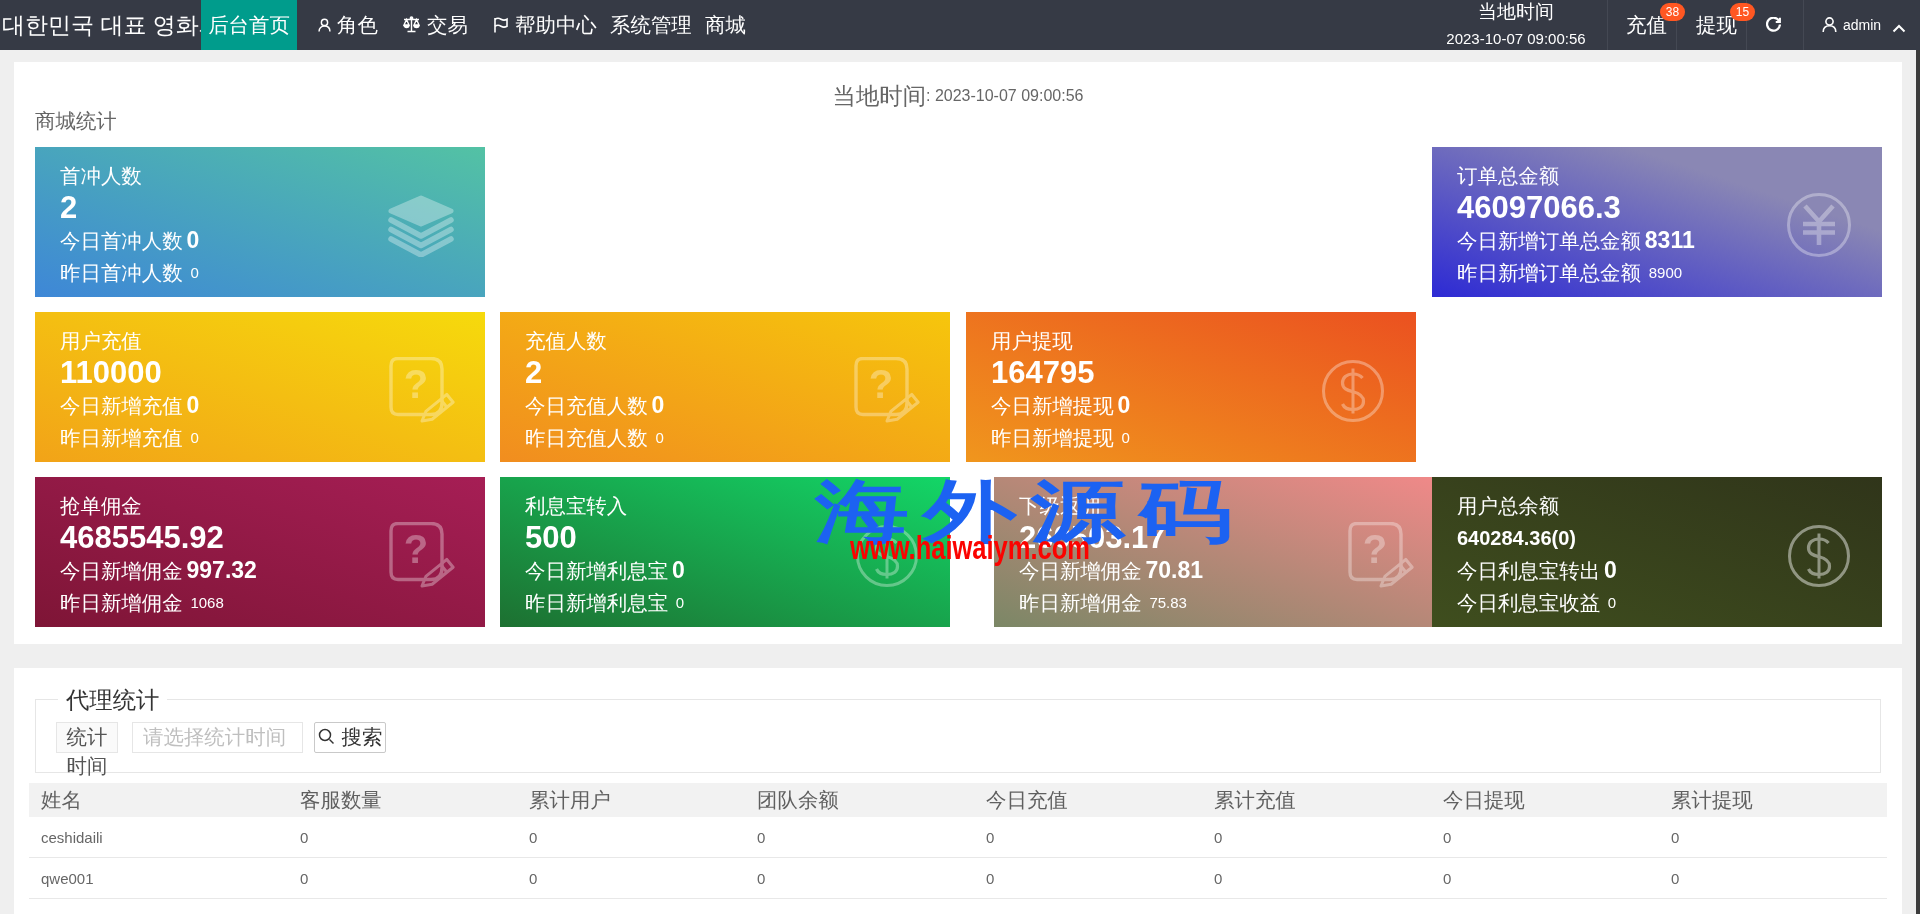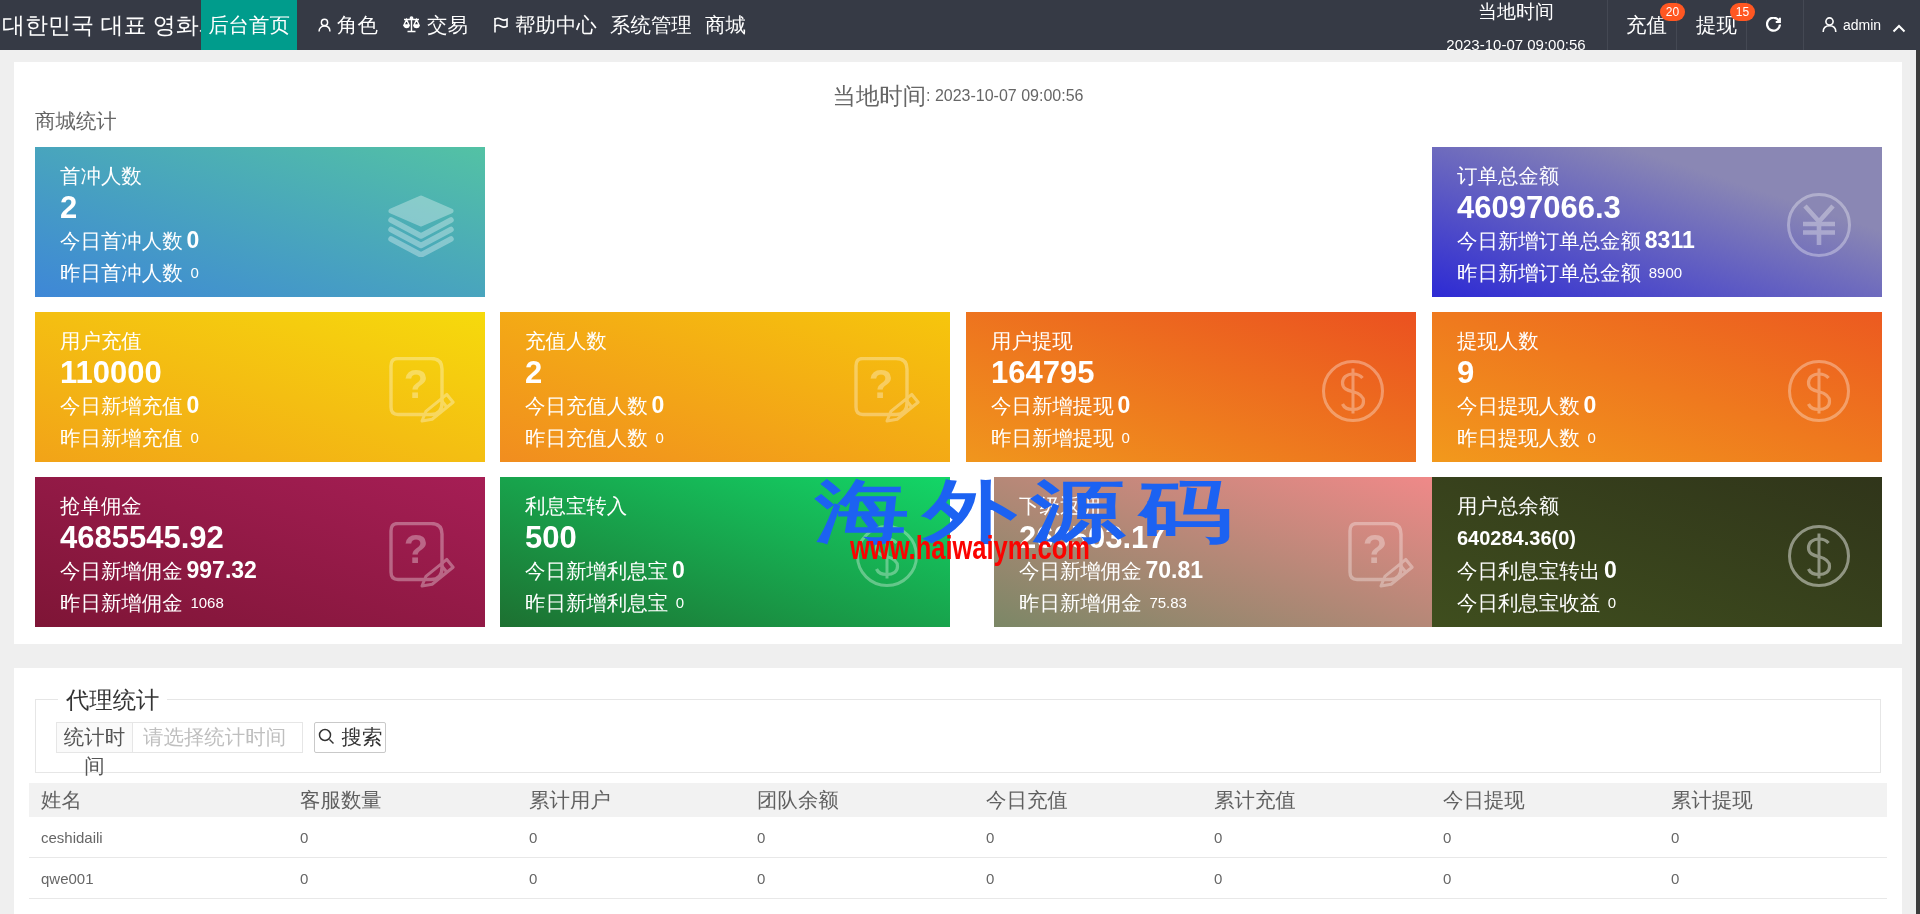--- a/index.html
+++ b/index.html
@@ -7,21 +7,21 @@
 html,body{width:1920px;height:914px;overflow:hidden;background:#efefef;font-family:"Liberation Sans",sans-serif;position:relative}
 
 .nav{position:absolute;left:0;top:0;width:1920px;height:50px;background:#363a45;color:#fff;z-index:5}
 .nav .logo{position:absolute;left:2px;top:0;height:50px;line-height:50px;font-size:23px;letter-spacing:0;color:#fff;white-space:nowrap}
 .tab{position:absolute;left:201px;top:0;width:96px;height:50px;background:#009c8c;color:#fff;font-size:14px;text-align:center;line-height:50px}
 .nitem{position:absolute;top:0;height:50px;line-height:50px;font-size:14px;color:#fff;white-space:nowrap}
 .nitem svg{vertical-align:-3px;margin-right:6px}
 .nsep{position:absolute;top:0;width:1px;height:50px;background:#444853}
 .timeblk{position:absolute;top:0;width:220px;text-align:center;color:#fff}
 .timeblk .a{font-size:13px;line-height:13px;margin-top:5px}
-.timeblk .b{font-size:15px;line-height:15px;margin-top:19px}
+.timeblk .b{font-size:15px;line-height:15px;margin-top:13px}
 .badge{position:absolute;top:3px;height:18px;min-width:25px;padding:0 4px;background:#ff5722;border-radius:9px;color:#fff;font-size:12px;line-height:18px;text-align:center;z-index:6}
 
 .panel{position:absolute;left:14px;width:1888px;background:#fff}
 #p1{top:62px;height:582px}
 #p2{top:668px;height:300px}
 .ptime{position:absolute;left:0;width:1888px;top:25px;text-align:center;font-size:16px;color:#666}
 .sctj{position:absolute;left:21px;top:51px;font-size:14px;color:#666}
 
 .card{position:absolute;width:450px;height:150px;color:#fff;overflow:hidden}
 .card p{position:absolute;left:25px;white-space:nowrap}
@@ -43,21 +43,21 @@
 #c8{background:linear-gradient(to top right,#f2991c,#ec5a20)}
 #c9{background:linear-gradient(to top right,#7e1536,#a61e55)}
 #c10{background:linear-gradient(to top right,#1d7031,#13d667)}
 #c11{background:linear-gradient(to top right,#7b8766,#f18989)}
 #c12{background:linear-gradient(to top right,#3f4e1e,#30351a)}
 #c12 .ic{opacity:.45}
 
 .fset{position:absolute;left:21px;top:31px;width:1846px;height:74px;border:1px solid #e6e6e6}
 .fset .leg{position:absolute;left:22px;top:-9px;background:#fff;padding:0 8px;font-size:16px;line-height:18px;color:#333}
 .fbox{position:absolute;top:22px;height:31px;border:1px solid #e6e6e6;font-size:14px}
-.flabel{left:20px;width:77px;background:#fafafa;color:#555;text-align:center;line-height:29px}
+.flabel{left:20px;width:62px;background:#fafafa;color:#555;text-align:center;line-height:29px}
 .finput{left:96px;width:171px;background:#fff;color:#bfbfbf;line-height:29px;padding-left:10px}
 .fbtn{left:278px;width:72px;border:1px solid #c9c9c9;border-radius:2px;color:#333;text-align:center;line-height:29px}
 
 .tbl{position:absolute;left:15px;top:115px;width:1858px;font-size:14px}
 .thead{position:absolute;left:0;top:0;width:1858px;height:34px;background:#f2f2f2;color:#5f5f5f}
 .trow{position:absolute;left:0;width:1858px;height:41px;color:#666;border-bottom:1px solid #e8e8e8;font-size:15px}
 .cell{position:absolute;top:0;height:100%;display:flex;align-items:center;white-space:nowrap}
 
 .rstrip{position:absolute;left:1916px;top:50px;width:4px;height:864px;background:#3c3c3c;z-index:9}
 
@@ -92,21 +92,21 @@
   <div class="nsep" style="left:1607px"></div>
   <div class="nsep" style="left:1676px"></div>
   <div class="nsep" style="left:1746px"></div>
   <div class="nsep" style="left:1803px"></div>
   <div class="timeblk" style="left:1406px">
     <div class="a"><span class="k">当地时间</span></div>
     <div class="b">2023-10-07 09:00:56</div>
   </div>
   <div class="nitem" style="left:1626px"><span class="k">充值</span></div>
   <div class="nitem" style="left:1696px"><span class="k">提现</span></div>
-  <div class="badge" style="left:1660px">20</div>
+  <div class="badge" style="left:1660px">38</div>
   <div class="badge" style="left:1730px">15</div>
   <div class="nitem" style="left:1766px"><svg width="15" height="15" viewBox="0 0 20 20" fill="none" stroke="#fff" stroke-width="3" style="vertical-align:-2px">
         <path d="M17.6,5.5 A8.6,8.6 0 1 0 18.6,10"></path>
         <path d="M18.6,1 V6.6 H13" stroke-width="2.6" fill="none"></path>
       </svg></div>
   <div class="nitem" style="left:1822px"><svg width="15" height="16" viewBox="0 0 15 16" fill="none" stroke="#fff" stroke-width="1.6" style="margin-right:6px">
         <circle cx="7.5" cy="4.5" r="3.6"></circle>
         <path d="M1.2,15 C1.2,10.8 3.9,8.7 7.5,8.7 C11.1,8.7 13.8,10.8 13.8,15"></path>
       </svg>admin <svg width="14" height="9" viewBox="0 0 14 9" fill="none" stroke="#fff" stroke-width="2" style="margin-left:7px">
         <path d="M1.5,7.5 L7,2 L12.5,7.5"></path>
@@ -165,31 +165,20 @@
 <path d="M0,0 L9,-5 H36 V5 H9 Z" stroke-width="3" stroke-linejoin="round" fill="none"></path>
 <path d="M28,-5 V5" stroke-width="3"></path>
 </g>
 </svg>
     </div>
 <div class="card" id="c7" style="left:952px;top:250px">
 <p class="t1"><span class="k">用户提现</span></p>
 <p class="big">164795</p>
 <p class="l3"><span class="k">今日新增提现</span> <b>0</b></p>
 <p class="l4"><span class="k">昨日新增提现</span>&nbsp; <span style="font-size:15px">0</span></p>
-<svg class="ic" style="right:31px;top:47px" width="64" height="64" viewBox="0 0 64 64" fill="none" stroke="#fff">
-<circle cx="32" cy="32" r="29.5" stroke-width="3"></circle>
-<path d="M32 9.5 V54.5" stroke-width="3"></path>
-<path d="M41.5,19 C39.5,16.5 36.5,15 32,15 C25.5,15 21.5,18.8 21.5,24 C21.5,29.5 26,31.3 32,32.8 C38,34.3 42.5,36.8 42.5,42.3 C42.5,47.8 38,50.5 32,50.5 C26.5,50.5 23,48.5 21.5,45" stroke-width="3.2"></path>
-</svg>
-    </div>
-<div class="card" id="c8" style="left:1418px;top:250px">
-<p class="t1"><span class="k">提现人数</span></p>
-<p class="big">9</p>
-<p class="l3"><span class="k">今日提现人数</span> <b>0</b></p>
-<p class="l4"><span class="k">昨日提现人数</span>&nbsp; <span style="font-size:15px">0</span></p>
 <svg class="ic" style="right:31px;top:47px" width="64" height="64" viewBox="0 0 64 64" fill="none" stroke="#fff">
 <circle cx="32" cy="32" r="29.5" stroke-width="3"></circle>
 <path d="M32 9.5 V54.5" stroke-width="3"></path>
 <path d="M41.5,19 C39.5,16.5 36.5,15 32,15 C25.5,15 21.5,18.8 21.5,24 C21.5,29.5 26,31.3 32,32.8 C38,34.3 42.5,36.8 42.5,42.3 C42.5,47.8 38,50.5 32,50.5 C26.5,50.5 23,48.5 21.5,45" stroke-width="3.2"></path>
 </svg>
     </div>
 <div class="card" id="c9" style="left:21px;top:415px">
 <p class="t1"><span class="k">抢单佣金</span></p>
 <p class="big">4685545.92</p>
 <p class="l3"><span class="k">今日新增佣金</span> <b>997.32</b></p>

